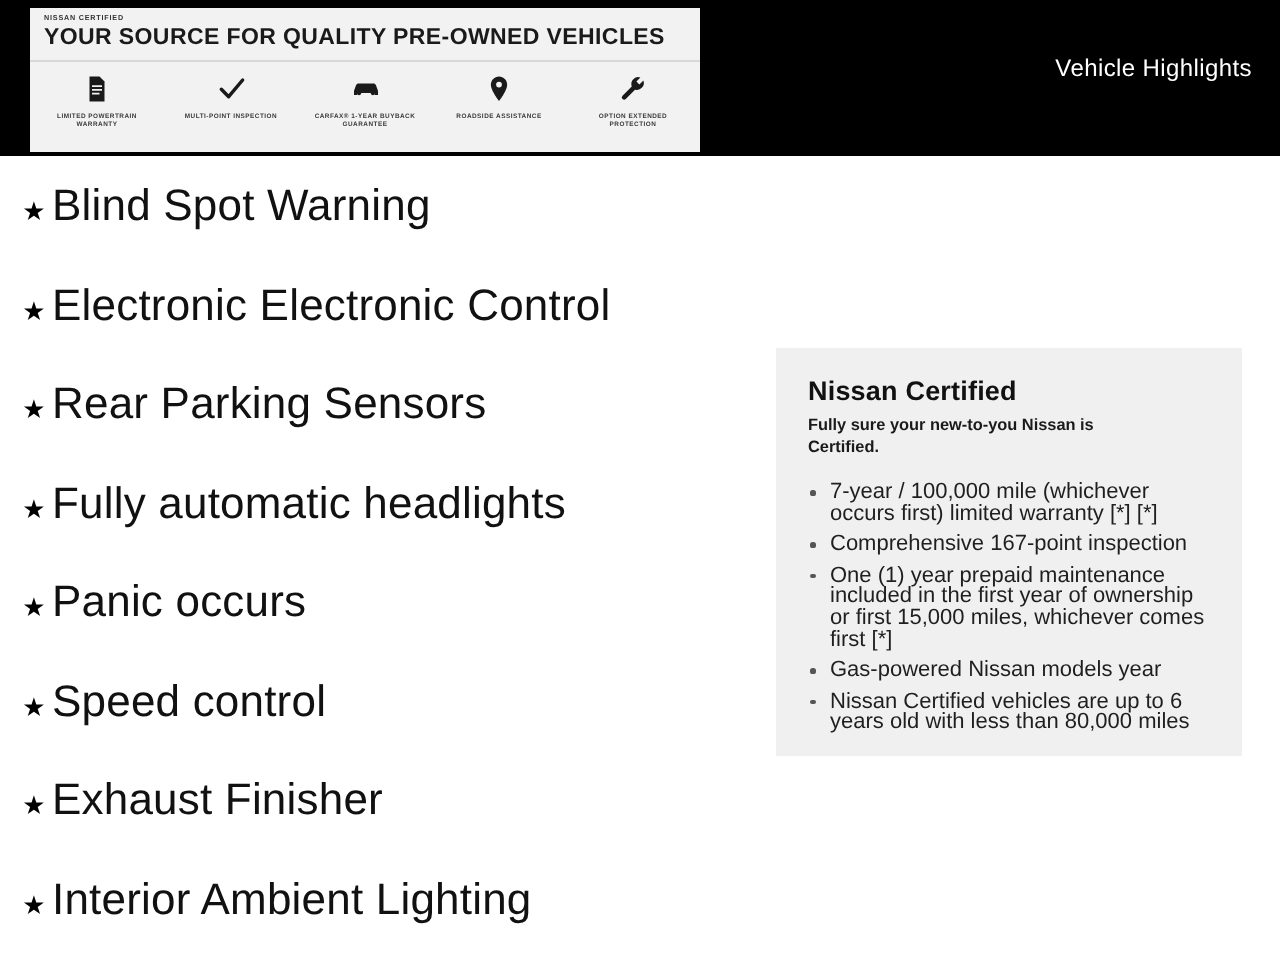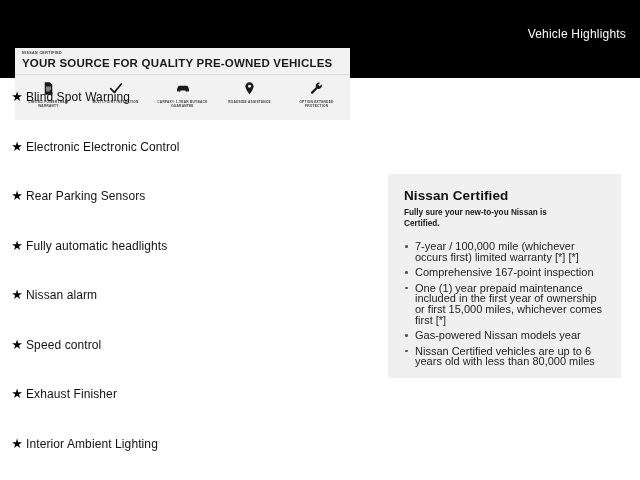--- a/index.html
+++ b/index.html
@@ -38,21 +38,20 @@
   
   .banner {
     position: absolute;
     left: 15px;
     top: 4px;
     width: 335px;
     height: 72px;
     background: #f2f2f2;
     box-sizing: border-box;
     overflow: hidden;
-    margin-top: 44px;
   }
   .banner-eyebrow {
     position: absolute;
     left: 7px;
     top: 3px;
     font-size: 3.6px;
     letter-spacing: 0.4px;
     color: #333333;
     font-weight: bold;
   }
@@ -125,21 +124,21 @@
   }
   .star-icon {
     width: 18px;
     font-size: 13px;
     color: #000000;
     text-align: center;
     flex: 0 0 18px;
     line-height: 1;
   }
   .highlight-label {
-    font-size: 12px;
+    font-size: 22px;
     color: #111111;
     letter-spacing: 0.1px;
     white-space: nowrap;
   }
 
   
   .certbox {
     position: absolute;
     left: 388px;
     top: 174px;
@@ -272,21 +271,21 @@
     <span class="highlight-label">Rear Parking Sensors</span>
   </div>
 
   <div class="highlight-row">
     <span class="star-icon">★</span>
     <span class="highlight-label">Fully automatic headlights</span>
   </div>
 
   <div class="highlight-row">
     <span class="star-icon">★</span>
-    <span class="highlight-label">Nissan alarm</span>
+    <span class="highlight-label">Panic occurs</span>
   </div>
 
   <div class="highlight-row">
     <span class="star-icon">★</span>
     <span class="highlight-label">Speed control</span>
   </div>
 
   <div class="highlight-row">
     <span class="star-icon">★</span>
     <span class="highlight-label">Exhaust Finisher</span>

